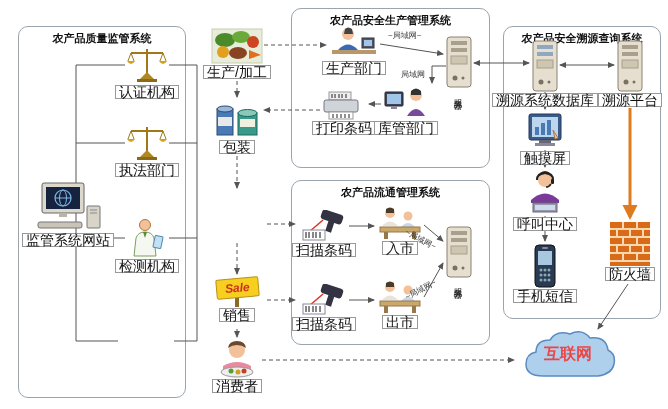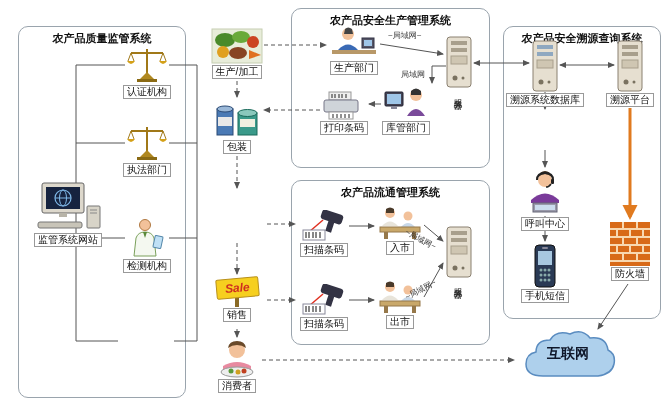--- a/index.html
+++ b/index.html
@@ -10,37 +10,37 @@
   .gtitle { position:absolute; top:4px; left:0; right:0; text-align:center;
             font-size:11px; font-weight:bold; color:#111; white-space:nowrap; }
 
   svg.wires { position:absolute; left:0; top:0; width:668px; height:409px; }
   .wire { stroke:#555; stroke-width:1; fill:none; }
   .wire.dashed { stroke-dasharray:4 3; }
   .wire.orange { stroke:#e07a1f; stroke-width:3; }
 
   .node { position:absolute; display:flex; flex-direction:column; align-items:center; gap:1px; }
   .icon { display:flex; justify-content:center; }
-  .nlabel { font-size:10px; color:#111; border:1px solid #999; background:#fff;
+  .nlabel { font-size:14px; color:#111; border:1px solid #999; background:#fff;
             padding:0 3px; line-height:12px; white-space:nowrap; }
 
   .vlabel { position:absolute; writing-mode:vertical-rl; font-size:9px; color:#222; letter-spacing:1px; }
   .elabel { position:absolute; font-size:8px; color:#333; white-space:nowrap; }
   .rot-cw  { transform:rotate(28deg);  transform-origin:left center; }
   .rot-ccw { transform:rotate(-28deg); transform-origin:left center; }
 
   .sale-board { background:#f6cf1f; border:1px solid #b8901a; color:#cf2d20; font-weight:bold;
                 font-style:italic; font-size:12px; line-height:16px; padding:1px 8px;
                 transform:rotate(-5deg); border-radius:2px; }
   .sale-post { width:4px; height:9px; background:#8a6a25; margin:0 auto; }
   .sale-wrap { display:flex; flex-direction:column; align-items:center; }
 
   .node.cloud { display:block; }
   .cloud-text { position:absolute; left:0; top:0; right:0; bottom:6px; display:flex;
-                align-items:center; justify-content:center; font-size:14px; font-weight:bold; color:#0f172a; }
+                align-items:center; justify-content:center; font-size:16px; font-weight:bold; color:#ef4444; }
 </style>
 </head>
 <body>
 
 <div class="canvas">
 
   <div class="group" style="left:18px;top:26px;width:168px;height:372px">
     <div class="gtitle">农产品质量监管系统</div>
   </div>
   <div class="group" style="left:291px;top:8px;width:199px;height:160px">
@@ -405,20 +405,37 @@
         <rect x="5" y="5" width="16" height="4" fill="#8fa8c0"></rect>
         <rect x="5" y="12" width="16" height="4" fill="#8fa8c0"></rect>
         <rect x="5" y="20" width="16" height="8" fill="#cfc6b2" stroke="#a89f8c"></rect>
         <circle cx="9" cy="42" r="2.5" fill="#7a7260"></circle>
           <circle cx="17" cy="42" r="1.5" fill="#7a7260"></circle>
       </svg>
     </span>
     <div class="nlabel">溯源系统数据库</div>
   </div>
 
+  <div class="node" style="left:527px;top:112px;width:36px">
+    <span class="icon">
+      <svg width="36" height="38" viewBox="0 0 36 38">
+        <rect x="2" y="2" width="32" height="26" rx="2" fill="#3a5a8a" stroke="#223a5a"></rect>
+        <rect x="5" y="5" width="26" height="20" fill="#bcd6ee"></rect>
+        <g fill="#4a7ab5">
+            <rect x="8" y="15" width="4" height="8"></rect>
+            <rect x="14" y="11" width="4" height="12"></rect>
+            <rect x="20" y="8" width="4" height="15"></rect>
+          </g>
+        <path d="M26 18 L31 26 L28 27 Z" fill="#f2c19a" stroke="#b07840"></path>
+        <rect x="12" y="28" width="12" height="3" fill="#667"></rect>
+        <rect x="8" y="31" width="20" height="3" fill="#889"></rect>
+      </svg>
+    </span>
+    <div class="nlabel">触摸屏</div>
+  </div>
 
   <div class="node" style="left:525px;top:170px;width:40px">
     <span class="icon">
       <svg width="40" height="46" viewBox="0 0 40 46">
         <circle cx="20" cy="10" r="7" fill="#f2c19a"></circle>
         <path d="M13 7 Q15 1 20 1 Q25 1 27 7 Q23 4 20 4 Q17 4 13 7 Z" fill="#3a2a1a"></path>
         <path d="M12 10 Q12 3 20 3 Q28 3 28 10" fill="none" stroke="#222" stroke-width="2"></path>
         <rect x="26" y="9" width="3" height="5" rx="1" fill="#222"></rect>
         <path d="M26 14 Q24 17 21 17" fill="none" stroke="#222" stroke-width="1.5"></path>
         <path d="M6 30 Q20 17 34 30 L34 33 L6 33 Z" fill="#7a3a9a"></path>

